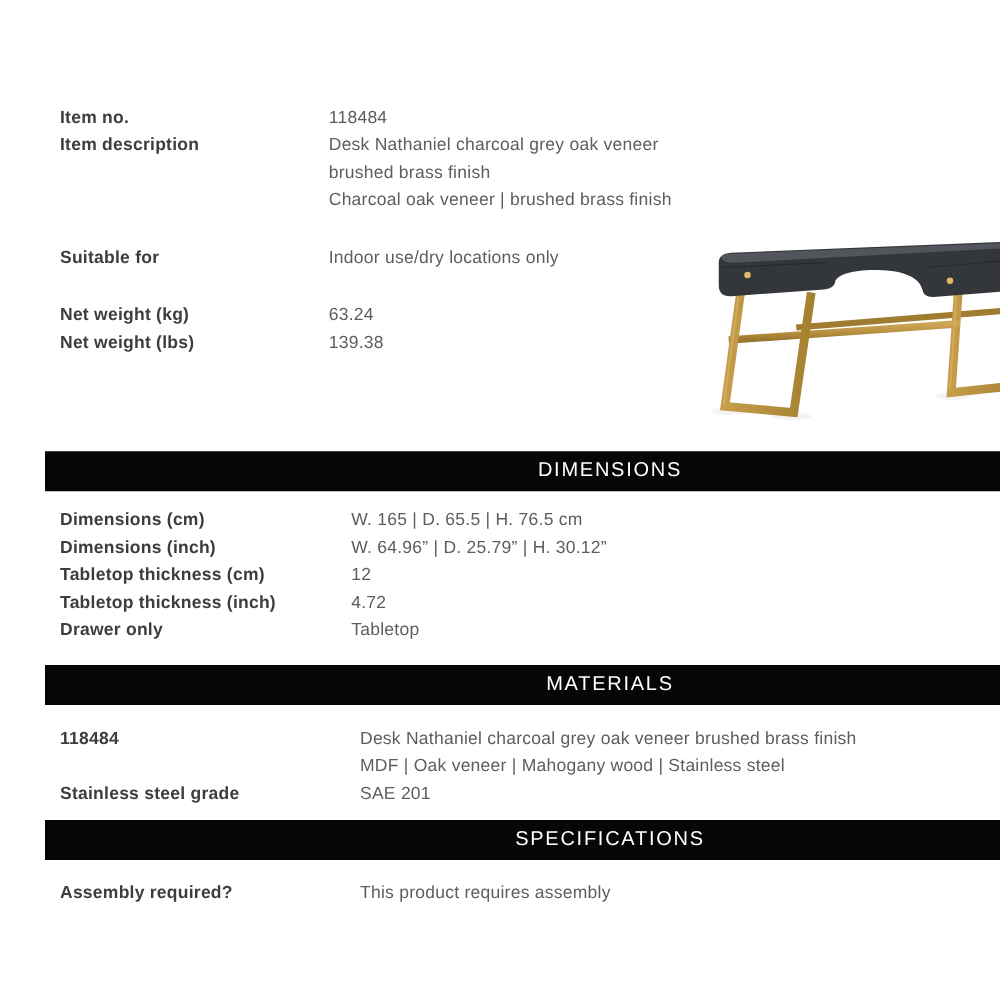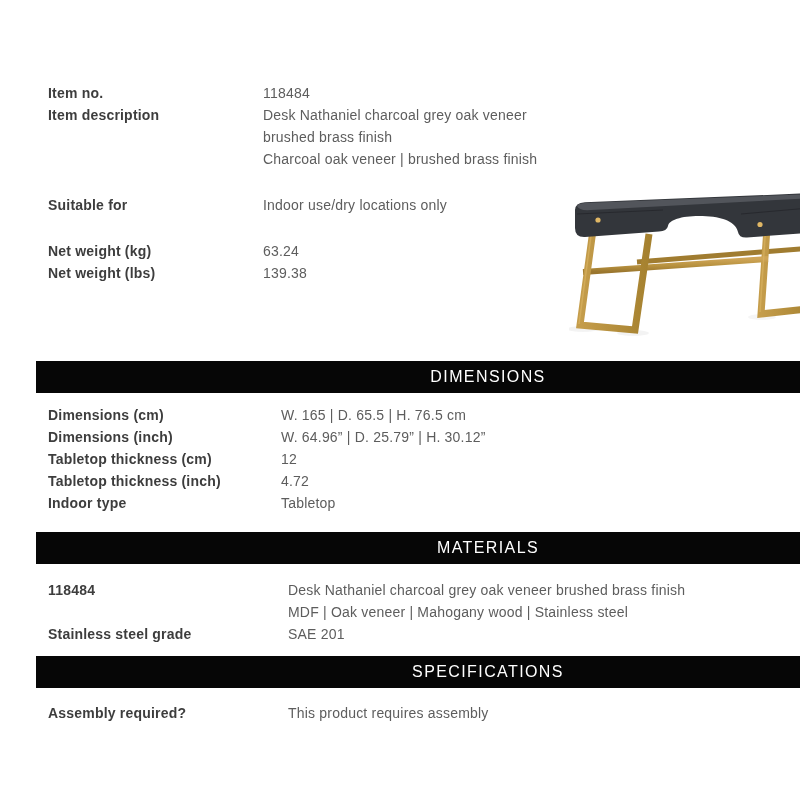--- a/index.html
+++ b/index.html
@@ -132,21 +132,21 @@
     </div>
     <div class="irow cols-233">
       <div class="label">Tabletop thickness (cm)</div>
       <div class="val">12</div>
     </div>
     <div class="irow cols-233">
       <div class="label">Tabletop thickness (inch)</div>
       <div class="val">4.72</div>
     </div>
     <div class="irow cols-233">
-      <div class="label">Indoor type</div>
+      <div class="label">Drawer only</div>
       <div class="val">Tabletop</div>
     </div>
   </div>
 
   <div class="banner" style="top:532px;">
     <span>MATERIALS</span>
   </div>
 
   <div class="block" style="top:579px; width:760px;">
     <div class="irow cols-240">

